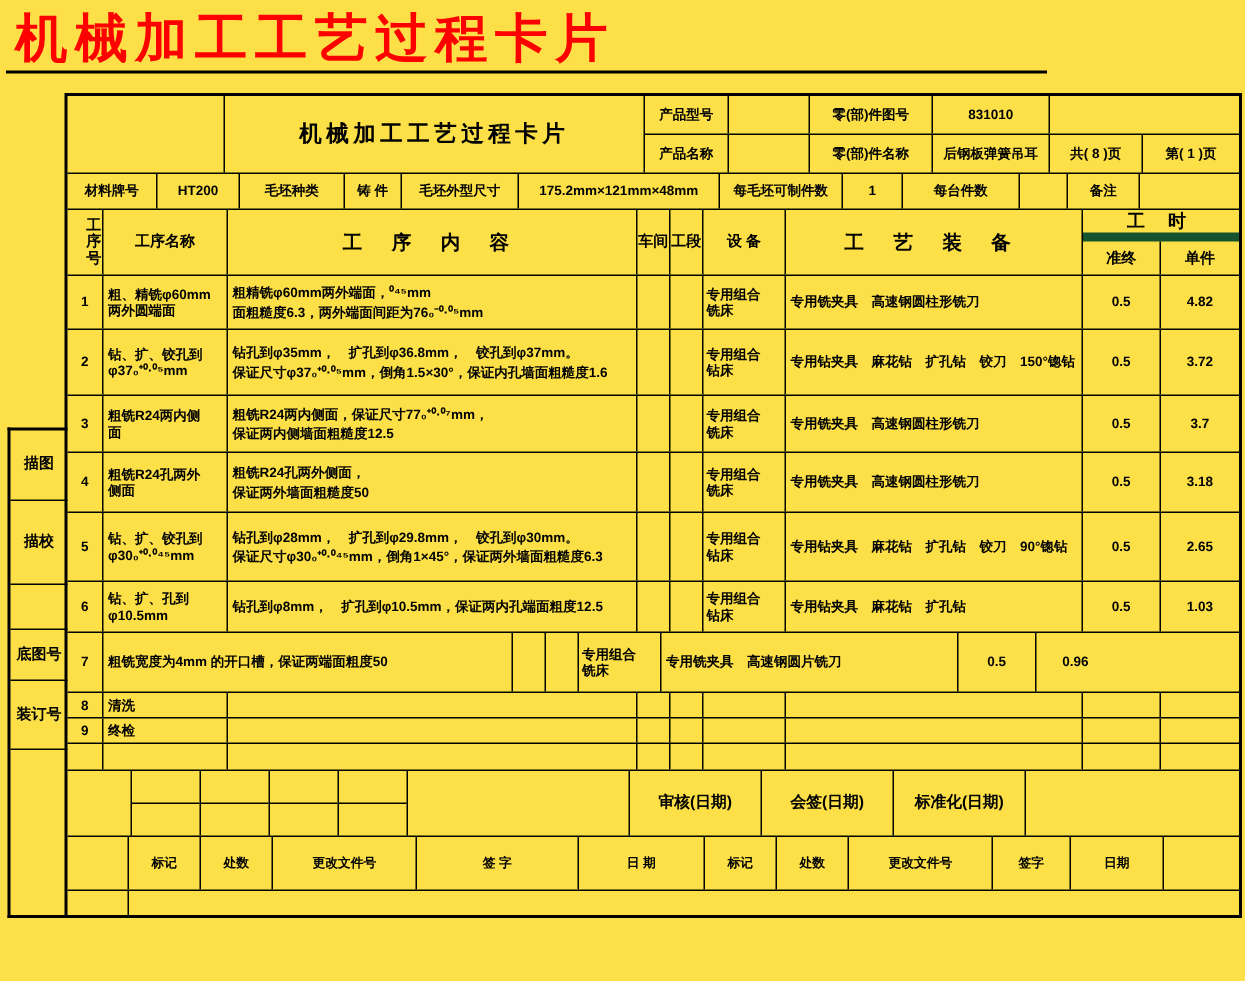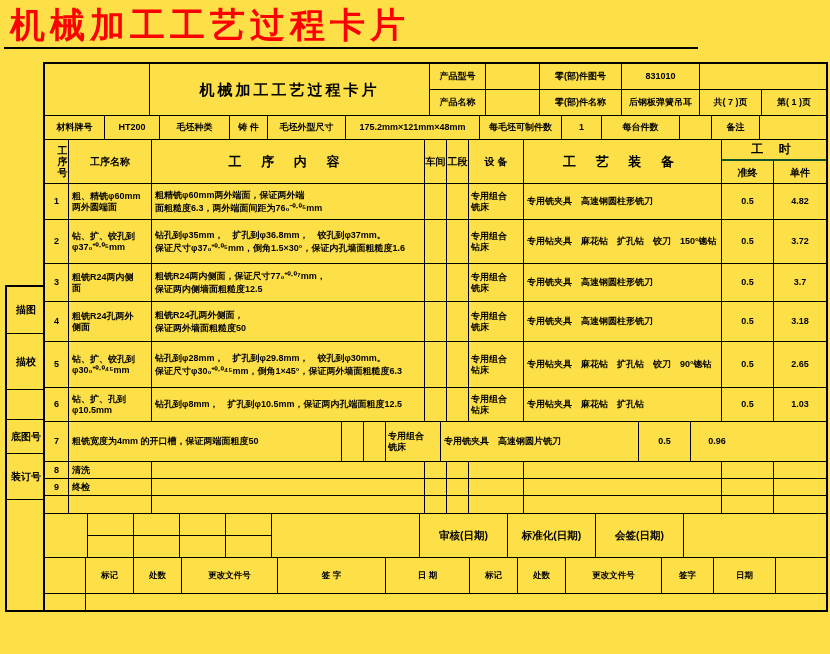--- a/index.html
+++ b/index.html
@@ -29,21 +29,21 @@
 
   .b1 { height:52px; }
   .title-cell { font-size:15px; letter-spacing:3px; }
   .b1right { width:396px; display:flex; flex-direction:column; }
   .b1row { display:flex; flex:1; border-bottom:1px solid #000; }
   .b1row.last { border-bottom:none; }
   .b2 { height:24px; }
   .b3 { height:44px; font-size:10px; }
   .hdr-big { font-size:13px; letter-spacing:8px; }
   .hours { width:104px; display:flex; flex-direction:column; }
-  .hours-top { height:21px; border-bottom:2px solid #14532d; display:flex; align-items:center;
+  .hours-top { height:21px; border-bottom:6px solid #14532d; display:flex; align-items:center;
                justify-content:center; font-size:12px; letter-spacing:6px; }
   .hours-bot { flex:1; display:flex; }
 
   .rows { display:flex; flex-direction:column; }
   .prow { display:flex; border-bottom:1px solid #000; flex:none; }
   .rows > .prow:nth-child(1){height:36px} .rows > .prow:nth-child(2){height:44px}
   .rows > .prow:nth-child(3){height:38px} .rows > .prow:nth-child(4){height:40px}
   .rows > .prow:nth-child(5){height:46px} .rows > .prow:nth-child(6){height:34px}
   .rows > .prow:nth-child(7){height:40px} .rows > .prow:nth-child(8){height:17px}
   .rows > .prow:nth-child(9){height:17px} .rows > .prow:nth-child(10){height:18px}
@@ -87,21 +87,21 @@
           <div class="cell" style="width:54px"></div>
           <div class="cell" style="width:82px">零(部)件图号</div>
           <div class="cell" style="width:78px">831010</div>
           <div class="cell nr" style="width:126px"></div>
         </div>
         <div class="b1row last">
           <div class="cell" style="width:56px">产品名称</div>
           <div class="cell" style="width:54px"></div>
           <div class="cell" style="width:82px">零(部)件名称</div>
           <div class="cell" style="width:78px">后钢板弹簧吊耳</div>
-          <div class="cell" style="width:62px">共( 7 )页</div>
+          <div class="cell" style="width:62px">共( 8 )页</div>
           <div class="cell nr" style="width:64px">第( 1 )页</div>
         </div>
       </div>
     </div>
 
     <div class="band b2">
       <div class="cell" style="width:60px">材料牌号</div>
       <div class="cell" style="width:55px">HT200</div>
       <div class="cell" style="width:70px">毛坯种类</div>
       <div class="cell" style="width:38px">铸 件</div>
@@ -131,21 +131,21 @@
           <div class="cell nr" style="flex:1">单件</div>
         </div>
       </div>
     </div>
 
     <div class="rows">
       <div class="prow">
           <div class="cell c1">1</div>
           <div class="cell c2 pre">粗、精铣φ60mm
 两外圆端面</div>
-          <div class="cell c3 pre">粗精铣φ60mm两外端面，保证两外端
+          <div class="cell c3 pre">粗精铣φ60mm两外端面，⁰⁴⁵mm
 面粗糙度6.3，两外端面间距为76₀⁻⁰·⁰⁵mm</div>
           <div class="cell c4"></div>
           <div class="cell c5"></div>
           <div class="cell c6 pre" style="justify-content:flex-start;text-align:left;padding-left:2px">专用组合
 铣床</div>
           <div class="cell c7">专用铣夹具　高速钢圆柱形铣刀</div>
           <div class="cell c8">0.5</div>
           <div class="cell c9">4.82</div>
         </div>
         <div class="prow">
@@ -276,22 +276,22 @@
       <div class="stk" style="width:46px">
           <div class="t"></div>
           <div></div>
         </div>
       <div class="stk" style="width:46px">
           <div class="t"></div>
           <div></div>
         </div>
       <div class="cell" style="width:148px"></div>
       <div class="cell sig" style="width:88px">审核(日期)</div>
+      <div class="cell sig" style="width:88px">会签(日期)</div>
       <div class="cell sig" style="width:88px">标准化(日期)</div>
-      <div class="cell sig" style="width:88px">会签(日期)</div>
       <div class="cell nr" style="width:54px"></div>
     </div>
 
     <div class="band b6">
       <div class="cell" style="width:41px"></div>
       <div class="cell" style="width:48px">标记</div>
       <div class="cell" style="width:48px">处数</div>
       <div class="cell" style="width:96px">更改文件号</div>
       <div class="cell" style="width:108px">签  字</div>
       <div class="cell" style="width:84px">日  期</div>

